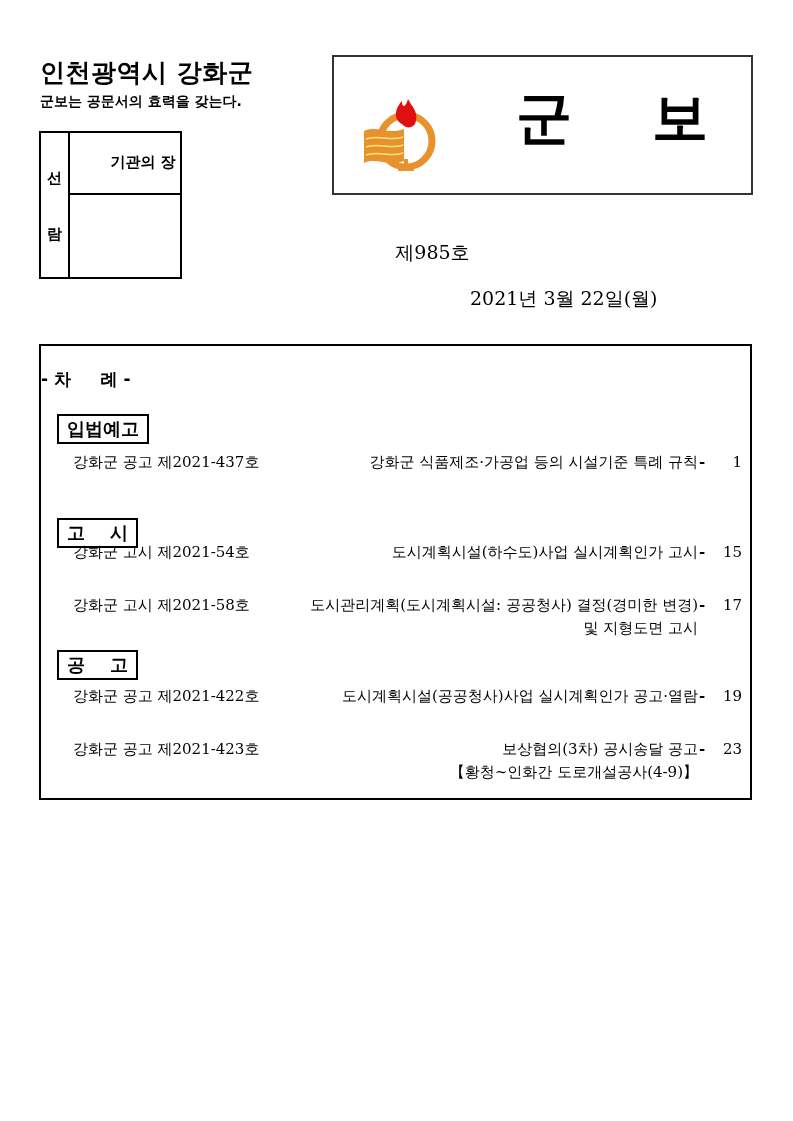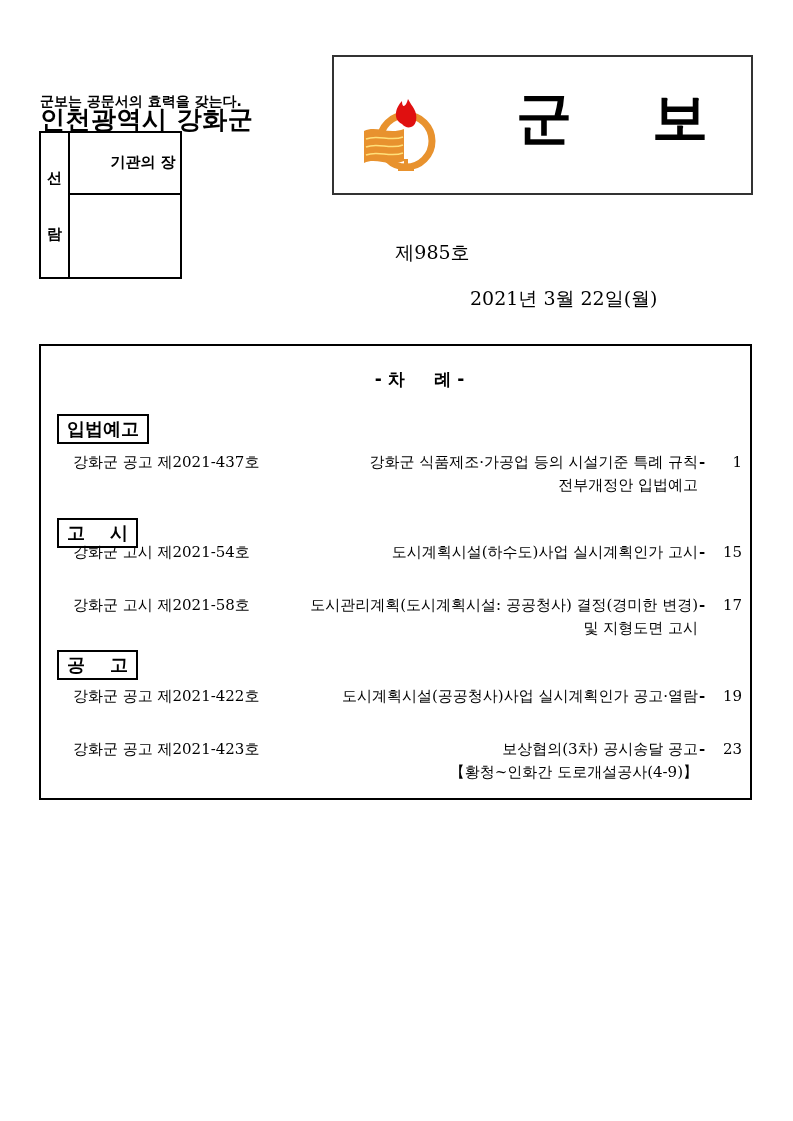--- a/index.html
+++ b/index.html
@@ -1,36 +1,36 @@
 <!DOCTYPE html>
 <html><head>
 <meta charset="utf-8">
 <style>
   html, body { margin:0; padding:0; background:#ffffff; }
   body { width:793px; height:1121px; position:relative; overflow:hidden;
          font-family: "DejaVu Serif", "Liberation Serif", serif; color:#000; }
   .abs { position:absolute; }
   .org-name { left:40px; top:56px; font-family:"DejaVu Sans","Liberation Sans",sans-serif;
-              font-weight:bold; font-size:25px; letter-spacing:0.5px; white-space:nowrap;margin-top:47px; }
+              font-weight:bold; font-size:25px; letter-spacing:0.5px; white-space:nowrap; }
   .org-sub { left:40px; top:93px; font-family:"DejaVu Sans","Liberation Sans",sans-serif;
              font-weight:bold; font-size:14px; white-space:nowrap; }
   .review-box { left:39px; top:131px; width:143px; height:148px; border:2px solid #000; box-sizing:border-box; }
   .review-left { position:absolute; left:0; top:0; width:29px; height:100%; border-right:2px solid #000; box-sizing:border-box; }
   .review-left span { position:absolute; left:0; width:27px; text-align:center; font-family:"DejaVu Sans","Liberation Sans",sans-serif; font-weight:bold; font-size:15px; }
   .review-head { position:absolute; left:29px; top:0; right:0; height:62px; border-bottom:2px solid #000; box-sizing:border-box;
                  text-align:center; padding-top:20px; font-family:"DejaVu Sans","Liberation Sans",sans-serif; font-weight:bold; font-size:15px;padding-left:36px; }
   .banner { left:332px; top:55px; width:421px; height:140px; border:2px solid #333; box-sizing:border-box; }
   .banner-title-a, .banner-title-b { position:absolute; top:33px; font-family:"DejaVu Sans","Liberation Sans",sans-serif; font-weight:bold; font-size:56px; line-height:1; }
   .banner-title-a { left:182px; }
   .banner-title-b { left:318px; }
   .logo { position:absolute; left:24px; top:22px; width:90px; height:100px; }
   .issue-no { left:0; width:725px; padding-left:140px; box-sizing:border-box; top:240px; text-align:center; font-size:19px; }
   .issue-date { left:470px; top:286px; font-size:19px; white-space:nowrap; }
   .toc-box { left:39px; top:344px; width:713px; height:456px; border:2px solid #000; box-sizing:border-box; }
-  .toc-title { position:absolute; left:0; right:0; top:22px; text-align:center; font-family:"DejaVu Sans","Liberation Sans",sans-serif; font-weight:bold; font-size:17px; white-space:pre;margin-left:48px; }
+  .toc-title { position:absolute; left:0; right:0; top:22px; text-align:left; font-family:"DejaVu Sans","Liberation Sans",sans-serif; font-weight:bold; font-size:17px; white-space:pre; }
   .section-label { position:absolute; left:16px; height:30px; border:2px solid #000; box-sizing:border-box;
                    font-family:"DejaVu Sans","Liberation Sans",sans-serif; font-weight:bold; font-size:18px; line-height:26px; padding:0 8px; white-space:pre;text-align:center; }
   .entry { position:absolute; left:0; right:0; font-size:15px; line-height:23px; }
   .entry .ref { position:absolute; left:32px; white-space:nowrap; }
   .entry .title { position:absolute; left:267px; width:390px; }
   .entry .title div { white-space:nowrap;text-align:right; }
   .entry .dash { position:absolute; left:658px; font-weight:bold; }
   .entry .page { position:absolute; right:8px; text-align:right; }
 </style>
 </head>
@@ -65,21 +65,20 @@
 <div class="abs issue-date">2021년 3월 22일(월)</div>
 
 <div class="abs toc-box">
   <div class="toc-title">- 차     례 -</div>
 
   <div class="section-label" style="top:68px">입법예고</div>
   <div class="entry" style="top:105px">
     <span class="ref">강화군 공고 제2021-437호</span>
     <div class="title">
       <div>강화군 식품제조·가공업 등의 시설기준 특례 규칙</div>
-      <div>전부개정안 입법예고</div>
     </div>
     <span class="dash">-</span>
     <span class="page">1</span>
   </div>
 
   <div class="section-label" style="top:172px">고    시</div>
   <div class="entry" style="top:195px">
     <span class="ref">강화군 고시 제2021-54호</span>
     <div class="title">
       <div>도시계획시설(하수도)사업 실시계획인가 고시</div>

